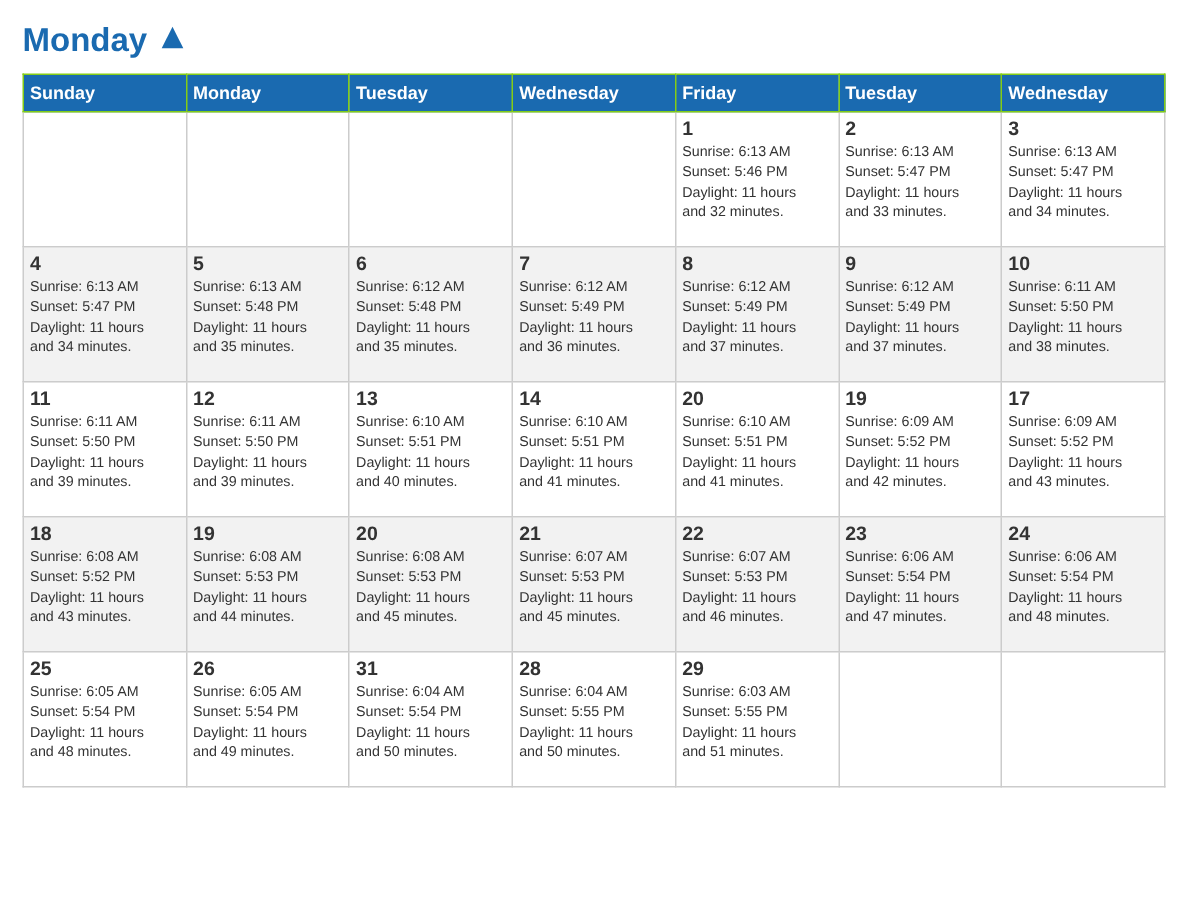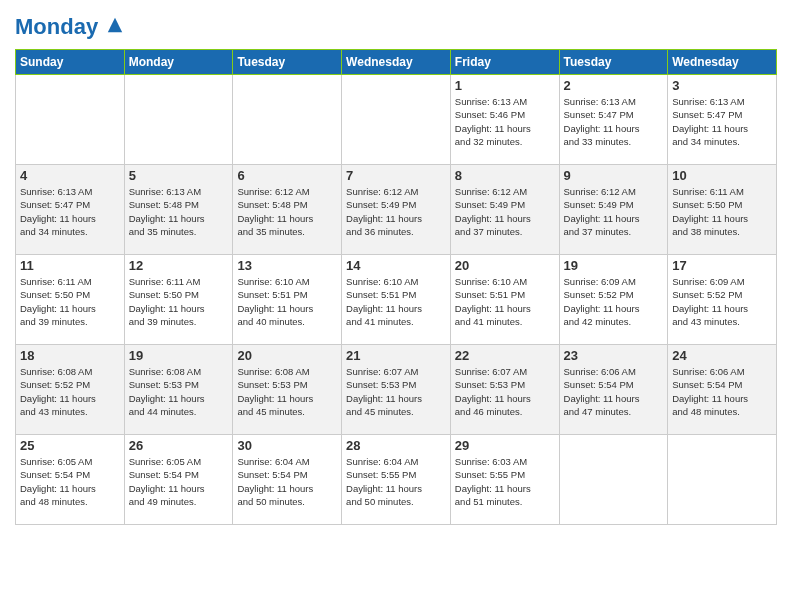--- a/index.html
+++ b/index.html
@@ -238,21 +238,21 @@
       <tr>
         <td>
           <div class="day-number">25</div>
           <div class="day-info">Sunrise: 6:05 AM<br>Sunset: 5:54 PM<br>Daylight: 11 hours<br>and 48 minutes.</div>
         </td>
         <td>
           <div class="day-number">26</div>
           <div class="day-info">Sunrise: 6:05 AM<br>Sunset: 5:54 PM<br>Daylight: 11 hours<br>and 49 minutes.</div>
         </td>
         <td>
-          <div class="day-number">30</div>
+          <div class="day-number">31</div>
           <div class="day-info">Sunrise: 6:04 AM<br>Sunset: 5:54 PM<br>Daylight: 11 hours<br>and 50 minutes.</div>
         </td>
         <td>
           <div class="day-number">28</div>
           <div class="day-info">Sunrise: 6:04 AM<br>Sunset: 5:55 PM<br>Daylight: 11 hours<br>and 50 minutes.</div>
         </td>
         <td>
           <div class="day-number">29</div>
           <div class="day-info">Sunrise: 6:03 AM<br>Sunset: 5:55 PM<br>Daylight: 11 hours<br>and 51 minutes.</div>
         </td>

